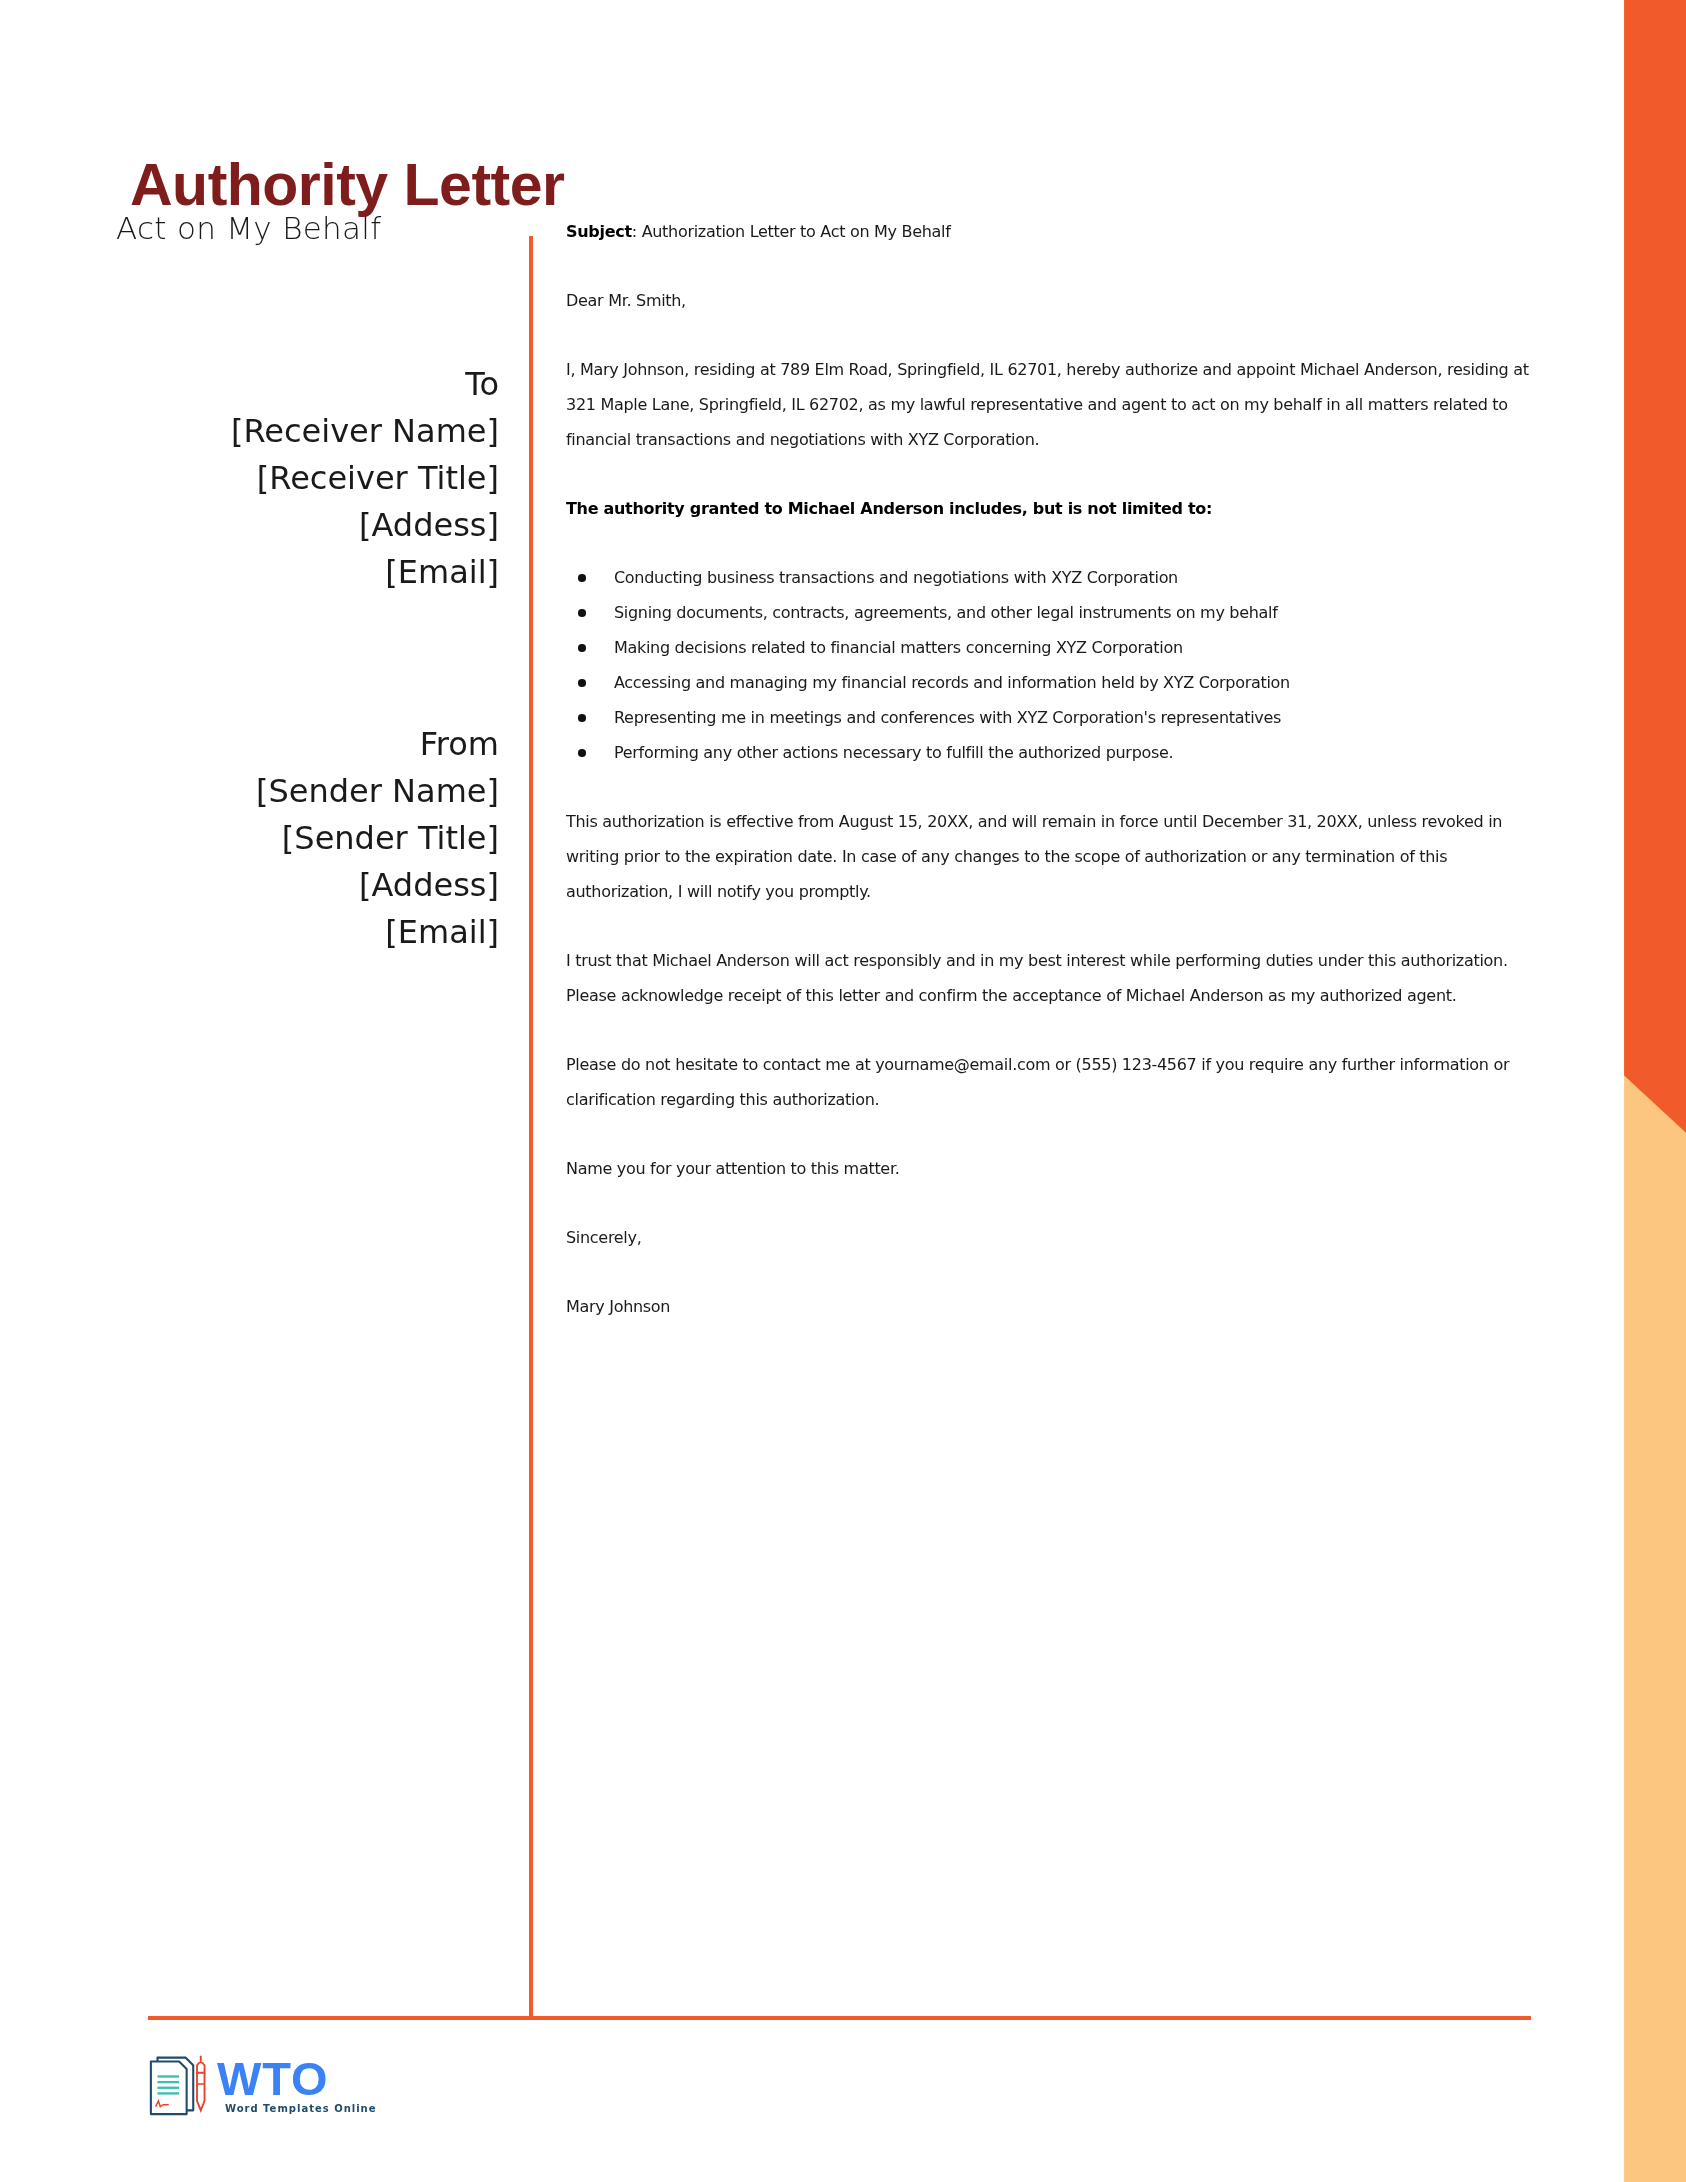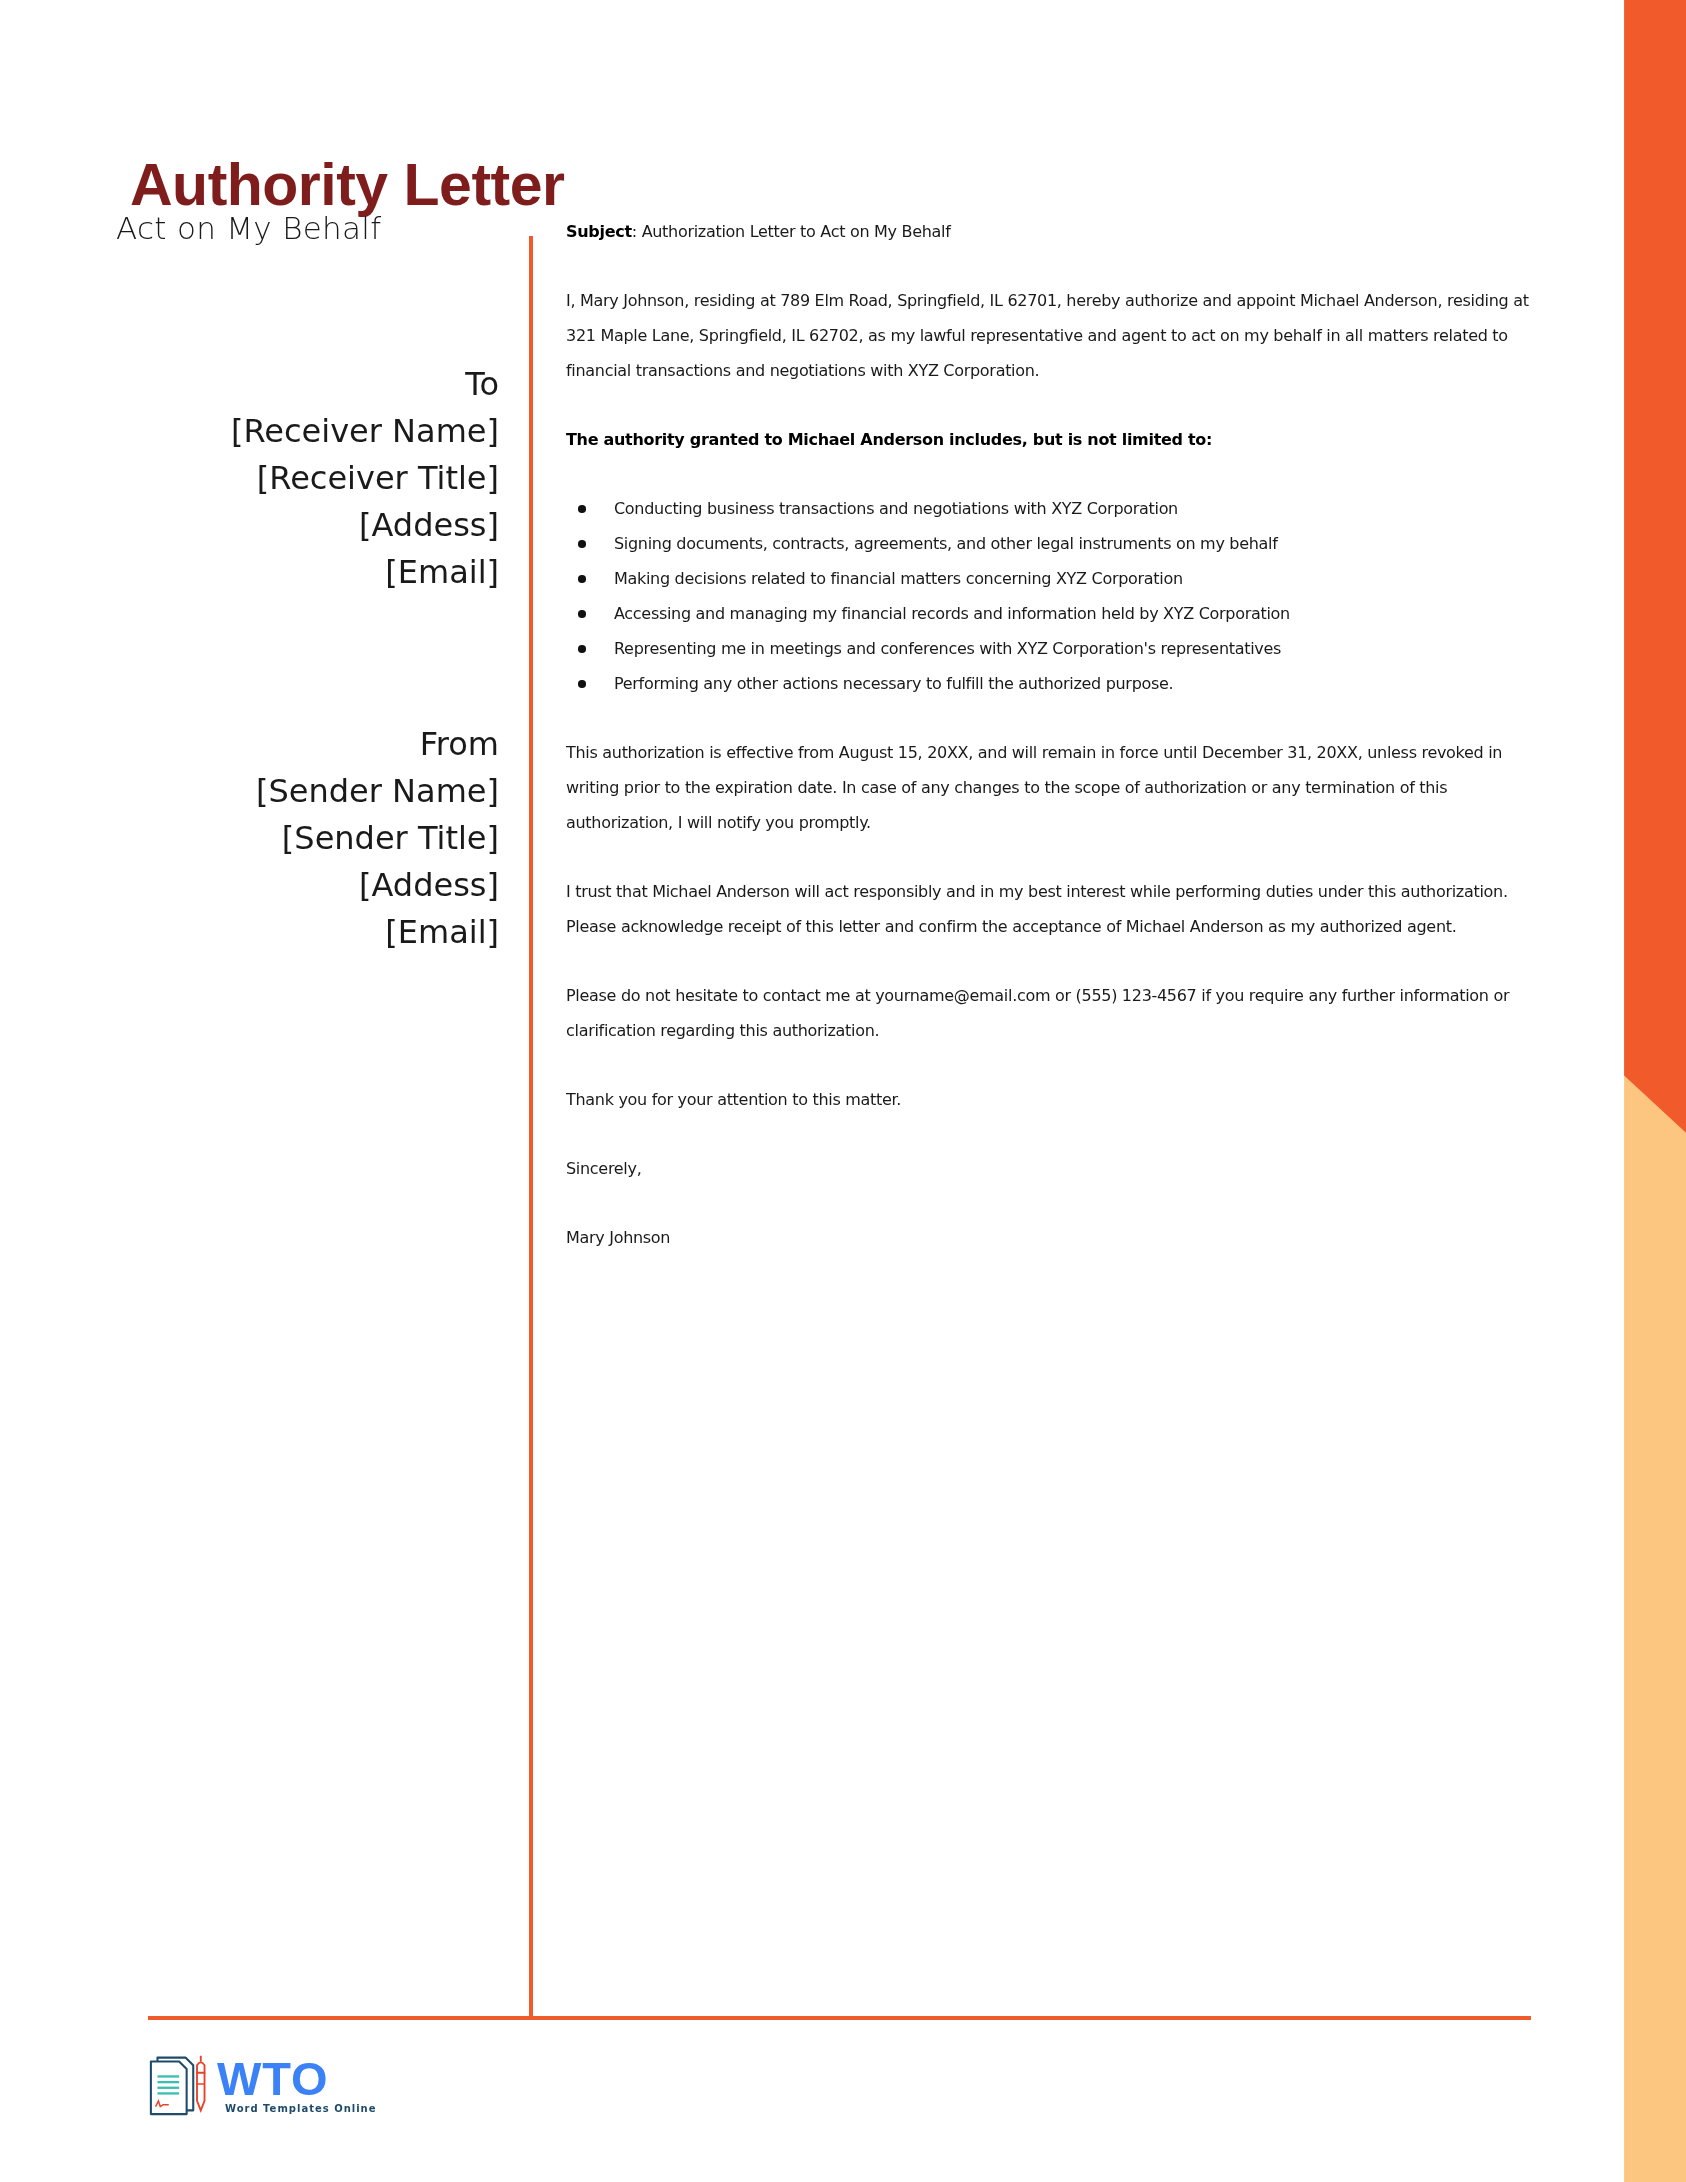--- a/index.html
+++ b/index.html
@@ -85,34 +85,35 @@
 <div class="addr from">
   <div>From</div>
   <div>[Sender Name]</div>
   <div>[Sender Title]</div>
   <div>[Addess]</div>
   <div>[Email]</div>
 </div>
 
 <div class="letter">
   <p><b>Subject</b><span>: Authorization Letter to Act on My Behalf</span></p>
+  <p>Dear Mr. Smith,</p>
   <p>I, Mary Johnson, residing at 789 Elm Road, Springfield, IL 62701, hereby authorize and appoint Michael Anderson, residing at 321 Maple Lane, Springfield, IL 62702, as my lawful representative and agent to act on my behalf in all matters related to financial transactions and negotiations with XYZ Corporation.</p>
   <p><b>The authority granted to Michael Anderson includes, but is not limited to:</b></p>
   <ul>
     <li><span class="bullet"></span><span>Conducting business transactions and negotiations with XYZ Corporation</span></li>
     <li><span class="bullet"></span><span>Signing documents, contracts, agreements, and other legal instruments on my behalf</span></li>
     <li><span class="bullet"></span><span>Making decisions related to financial matters concerning XYZ Corporation</span></li>
     <li><span class="bullet"></span><span>Accessing and managing my financial records and information held by XYZ Corporation</span></li>
     <li><span class="bullet"></span><span>Representing me in meetings and conferences with XYZ Corporation's representatives</span></li>
     <li><span class="bullet"></span><span>Performing any other actions necessary to fulfill the authorized purpose.</span></li>
   </ul>
   <p>This authorization is effective from August 15, 20XX, and will remain in force until December 31, 20XX, unless revoked in writing prior to the expiration date. In case of any changes to the scope of authorization or any termination of this authorization, I will notify you promptly.</p>
   <p>I trust that Michael Anderson will act responsibly and in my best interest while performing duties under this authorization. Please acknowledge receipt of this letter and confirm the acceptance of Michael Anderson as my authorized agent.</p>
   <p>Please do not hesitate to contact me at yourname@email.com or (555) 123-4567 if you require any further information or clarification regarding this authorization.</p>
-  <p>Thank you for your attention to this matter.</p>
+  <p>Name you for your attention to this matter.</p>
   <p>Sincerely,</p>
   <p>Mary Johnson</p>
 </div>
 
 <div class="logo">
   <svg width="66" height="64" viewBox="0 0 70 68" style="position:absolute;left:0;top:0">
     <path d="M10 6 L40 6 L48 14 L48 62 L10 62 Z" fill="#fff" stroke="#1E4A6B" stroke-width="2.2" stroke-linejoin="round"></path>
     <path d="M3 10 L33 10 L41 18 L41 66 L3 66 Z" fill="#fff" stroke="#1E4A6B" stroke-width="2.2" stroke-linejoin="round"></path>
     <line x1="10" y1="26" x2="33" y2="26" stroke="#3DBFB0" stroke-width="2.5"></line>
     <line x1="10" y1="32" x2="33" y2="32" stroke="#3DBFB0" stroke-width="2.5"></line>

